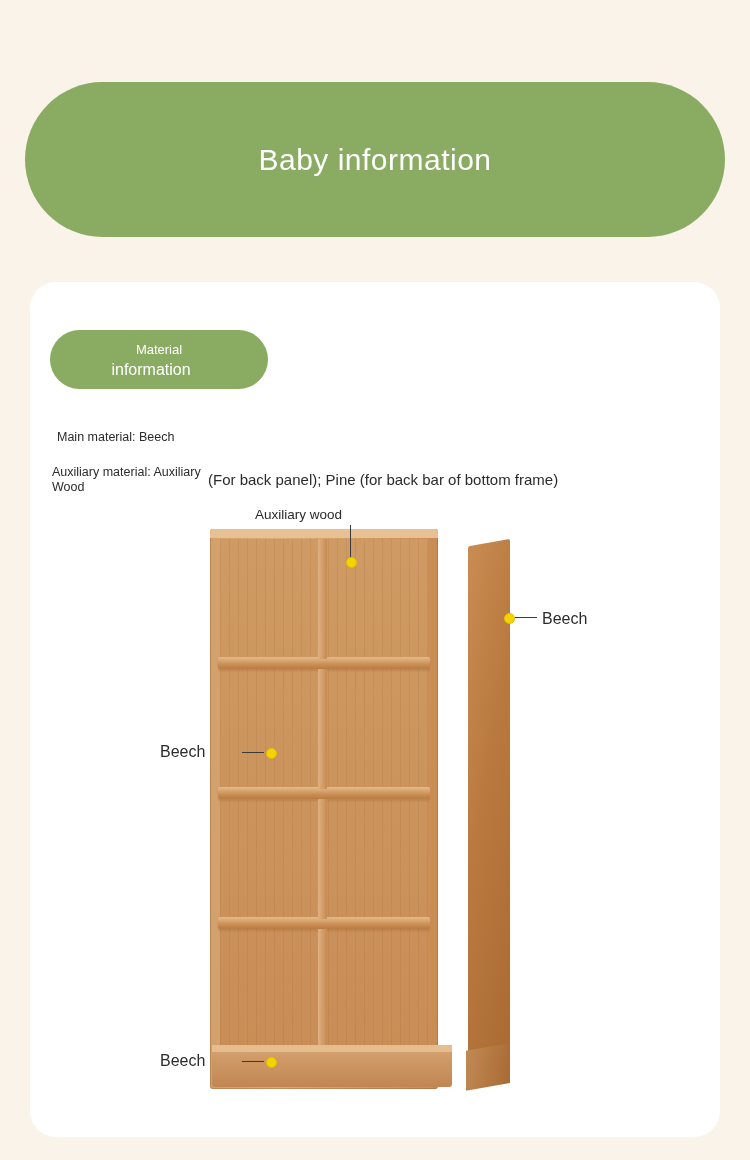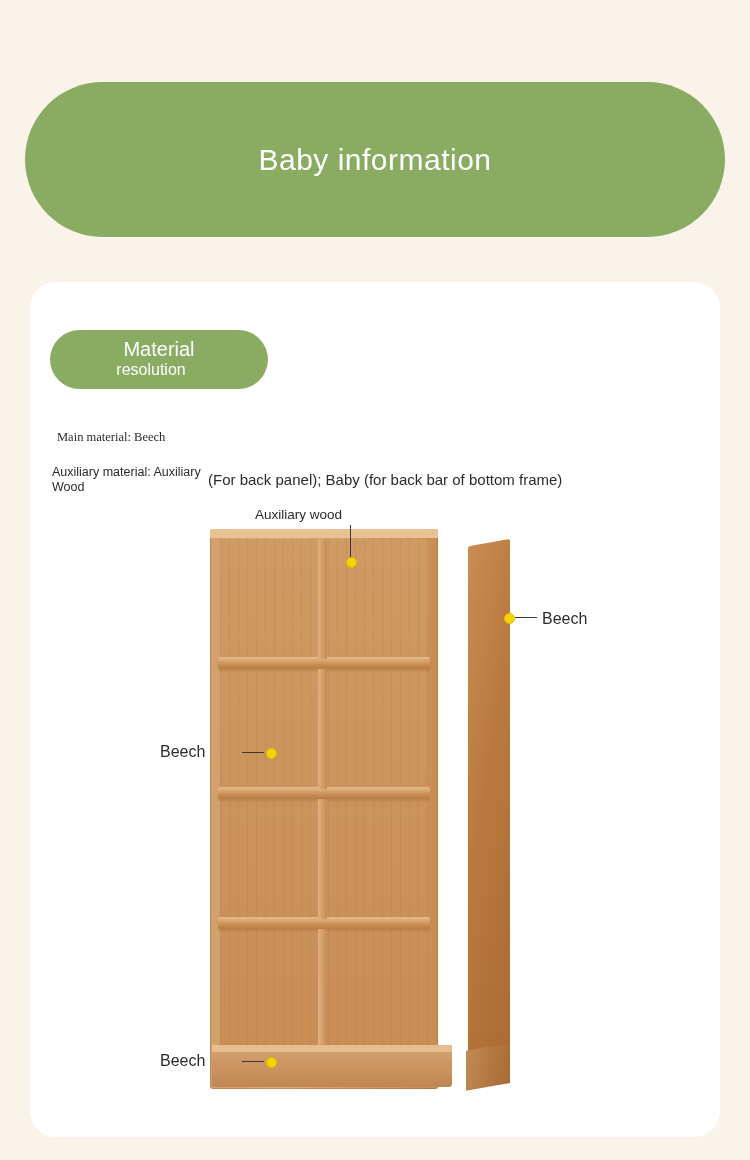--- a/index.html
+++ b/index.html
@@ -59,41 +59,40 @@
     height: 59px;
     background: #8aac62;
     border-radius: 30px;
     display: flex;
     align-items: center;
     justify-content: center;
     flex-direction: column;
   }
   .pill-l1 {
     color: #ffffff;
-    font-size: 20px;
+    font-size: 13px;
     line-height: 17px;
     position: relative;
     top: -2px;
   }
   .pill-l2 {
     color: #ffffff;
     font-size: 16px;
     line-height: 17px;
     position: relative;
     top: 1px;
     left: -8px;
   }
   
   .mat-line1 {
     position: absolute;
     left: 27px;
     top: 148px;
     font-size: 12.5px;
     color: #2b2b2b;
-    font-family: Liberation Serif, serif;
   }
   .mat-line2-label {
     position: absolute;
     left: 22px;
     top: 183px;
     font-size: 12.5px;
     color: #2b2b2b;
     line-height: 15px;
     width: 150px;
   }
@@ -256,26 +255,26 @@
 <div class="page">
 
   <div class="banner">
     <div class="banner-title">Baby information</div>
   </div>
 
   <div class="card">
 
     <div class="pill">
       <div class="pill-l1">Material</div>
-      <div class="pill-l2">resolution</div>
+      <div class="pill-l2">information</div>
     </div>
 
     <div class="mat-line1">Main material: Beech</div>
     <div class="mat-line2-label">Auxiliary material: Auxiliary Wood</div>
-    <div class="mat-line2-text">(For back panel); Baby (for back bar of bottom frame)</div>
+    <div class="mat-line2-text">(For back panel); Pine (for back bar of bottom frame)</div>
 
     <div class="diagram">
 
       <div class="shelf-wrap">
         <div class="shelf-side"></div>
         <div class="shelf-side-base"></div>
         <div class="shelf-body">
           <div class="back-panel"></div>
           <div class="shelf-top-edge"></div>
           <div class="shelf-board" style="top:128px;"></div>

